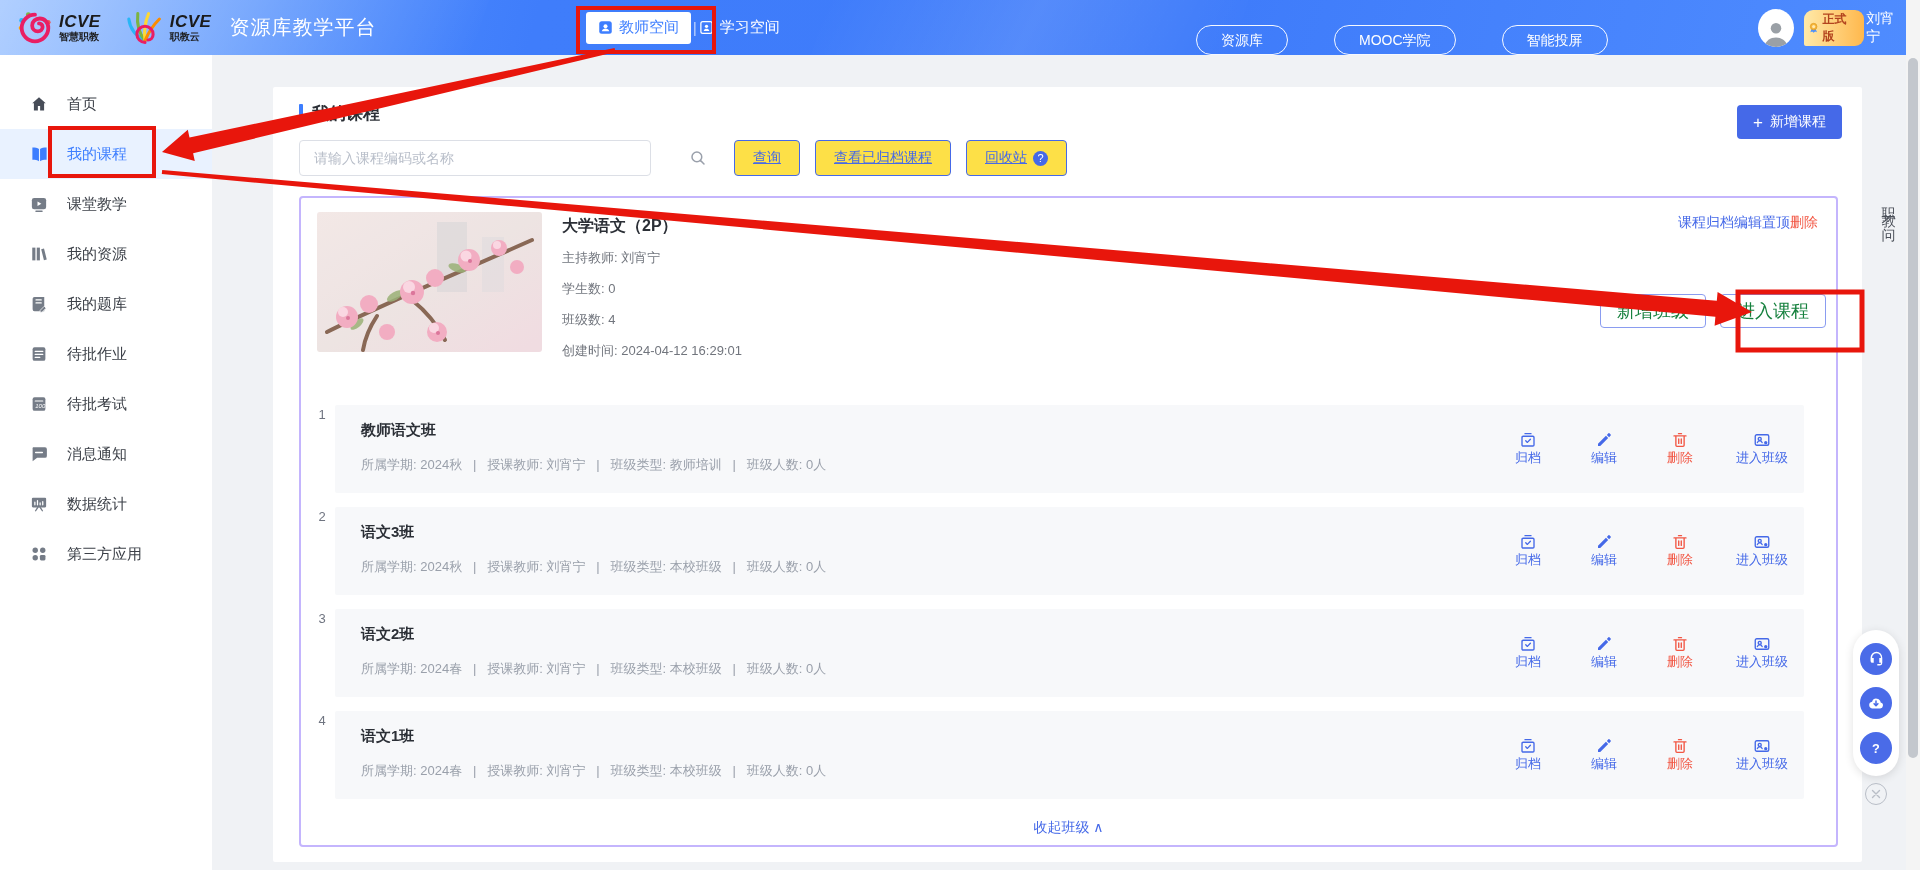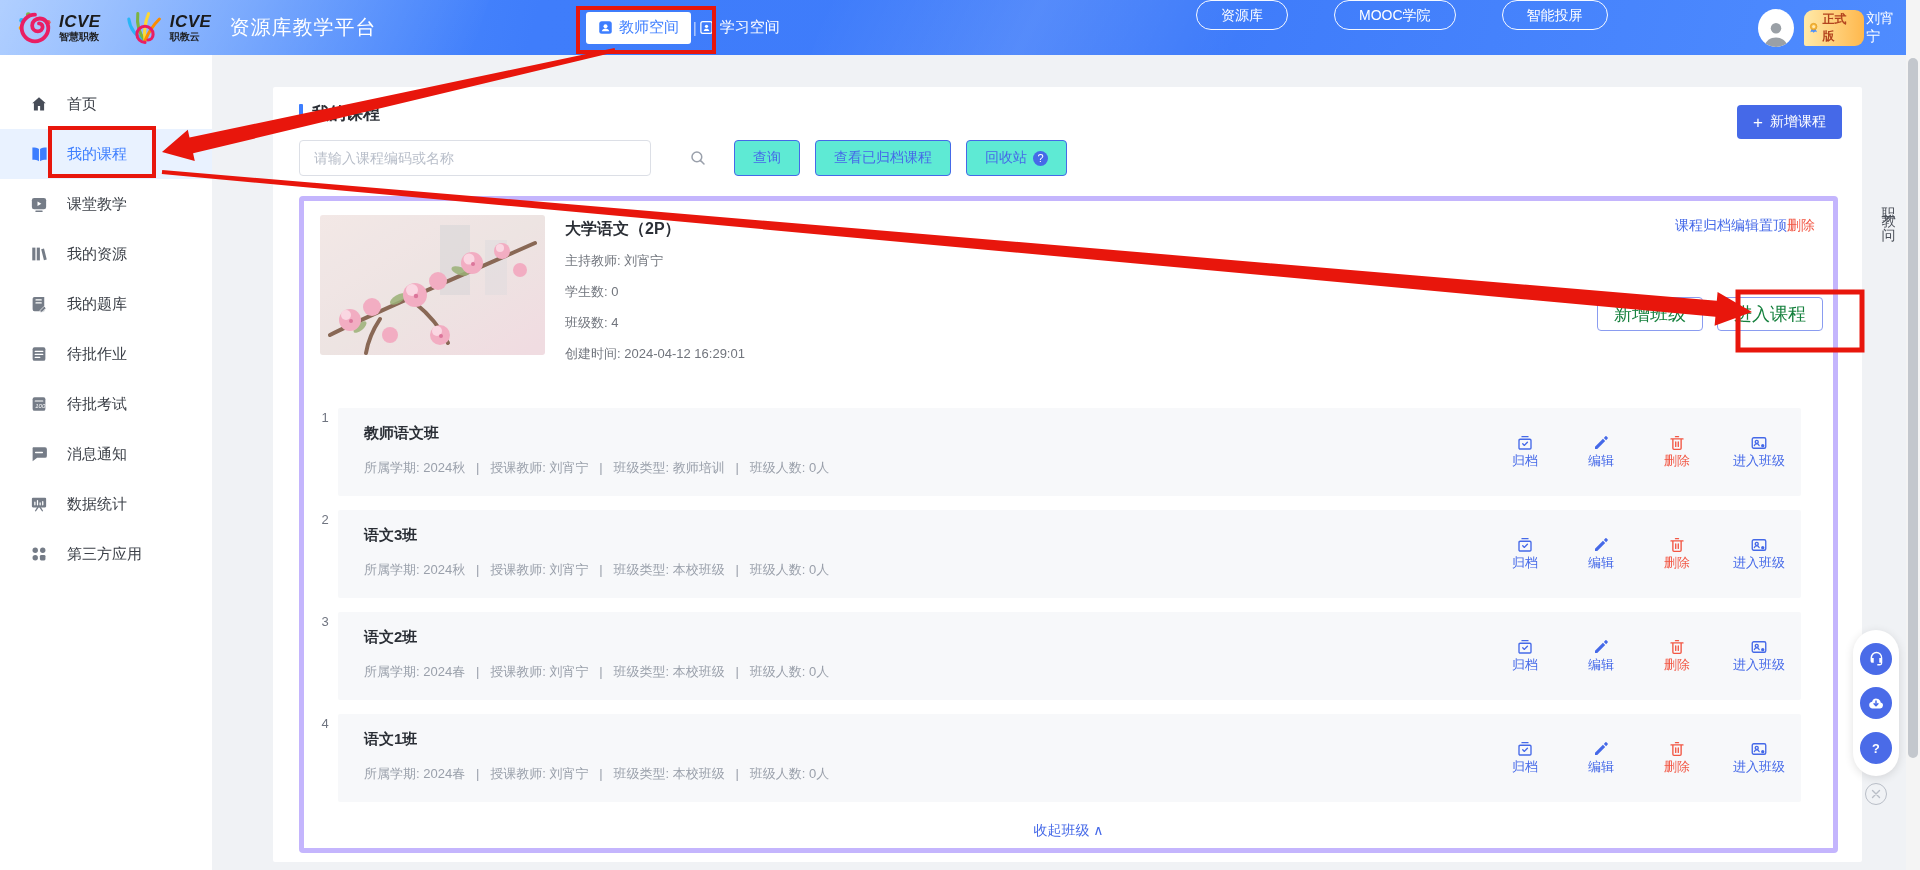--- a/index.html
+++ b/index.html
@@ -20,21 +20,21 @@
   .logo { display:flex; align-items:center; gap:5px; }
   .logo-text { line-height:1; color:#1b1b1b; }
   .logo-text .brand { font-weight:bold; font-size:17px; letter-spacing:.5px; font-style:italic; }
   .logo-text .sub { font-size:10px; font-weight:bold; margin-top:2px; }
   .platform-title { color:#fff; font-size:20px; margin-left:8px; letter-spacing:1px; }
   .header-nav { position:absolute; left:586px; top:0; height:55px; display:flex; align-items:center; gap:2px; z-index:3; }
   .teacher-space { display:flex; align-items:center; gap:6px; background:#fff; color:#3d7eff;
     height:32px; padding:0 12px; border-radius:3px; font-size:15px; cursor:pointer; }
   .nav-divider { color:rgba(255,255,255,.7); font-size:14px; }
   .learning-space { display:flex; align-items:center; gap:6px; color:#fff; font-size:15px; cursor:pointer; }
-  .header-pills { position:absolute; left:1196px; top:0; height:55px; display:flex; align-items:flex-start; gap:46px; z-index:3; }
+  .header-pills { position:absolute; left:1196px; top:0; height:55px; display:flex; align-items:flex-end; gap:46px; z-index:3; }
   .pill { height:30px; line-height:28px; padding:0 24px; border:1px solid rgba(255,255,255,.95);
     border-radius:15px; color:#fff; font-size:14px; cursor:pointer; white-space:nowrap; }
   .header-user { position:absolute; left:1758px; top:0; height:55px; display:flex; align-items:center; gap:10px; z-index:3; }
   .avatar { width:38px; height:38px; border-radius:50%; background:#fff; display:flex; align-items:flex-end; justify-content:center; overflow:hidden; }
   .user-col { display:flex; flex-direction:row; align-items:flex-start; gap:2px; }
   .user-badge { display:flex; align-items:center; gap:3px; background:linear-gradient(90deg,#ffe9a8,#ffb84d);
     border-radius:9px 9px 9px 2px; padding:1px 8px 1px 4px; font-size:12px; font-weight:bold; color:#b3441e; }
   .user-name { color:#fff; font-size:14px; display:flex; align-items:center; gap:4px; cursor:pointer; }
 
   
@@ -49,30 +49,30 @@
   .panel { position:absolute; left:273px; top:87px; width:1589px; height:775px; background:#fff; border-radius:2px; padding:14px 24px 0 26px; z-index:1; }
   .panel-title-row { display:flex; align-items:center; gap:9px; height:24px; }
   .title-bar { width:4px; height:18px; background:#3d7eff; border-radius:1px; }
   .panel-title { font-size:17px; font-weight:bold; color:#2b2f36; }
   .toolbar { display:flex; align-items:center; gap:15px; margin-top:15px; }
   .search-box { position:relative; width:420px; }
   .search-input { width:352px; height:36px; border:1px solid #dcdfe6; border-radius:4px; padding:0 36px 0 14px;
     font-size:14px; color:#333; outline:none; font-family:inherit; }
   .search-input::placeholder { color:#b8bec9; }
   .search-icon-wrap { position:absolute; right:12px; top:9px; width:18px; height:18px; color:#9aa0ab; }
-  .btn-outline { height:36px; padding:0 18px; border:1px solid #4569e8; border-radius:4px; background:#5eead4;
-    color:#4569e8; font-size:14px; cursor:pointer; display:flex; align-items:center; gap:6px; white-space:nowrap; }
+  .btn-outline { height:36px; padding:0 18px; border:1px solid #4569e8; border-radius:4px; background:#fde047;
+    color:#4569e8; font-size:14px; cursor:pointer; display:flex; align-items:center; gap:6px; white-space:nowrap;text-decoration:underline; }
   .help-dot { width:15px; height:15px; border-radius:50%; background:#4569e8; color:#fff; font-size:11px;
     display:inline-flex; align-items:center; justify-content:center; }
   .add-course-btn { position:absolute; right:20px; top:18px; height:34px; padding:0 16px; background:#4569e8;
     color:#fff; border:none; border-radius:4px; font-size:14px; cursor:pointer; display:flex; align-items:center; gap:7px; }
   .plus-glyph { font-size:17px; line-height:1; }
 
   
-  .course-card { position:relative; margin-top:20px; border:5px solid #c4b5fd; border-radius:4px; padding-bottom:8px; min-height:648px; }
+  .course-card { position:relative; margin-top:20px; border:2px solid #c4b5fd; border-radius:4px; padding-bottom:8px; min-height:648px; }
   .course-top { position:relative; display:flex; padding:14px 20px 10px 16px; }
   .course-cover { width:225px; height:140px; border-radius:3px; overflow:hidden; flex:none; }
   .course-info { margin-left:20px; padding-top:4px; }
   .course-name { font-size:16px; font-weight:bold; color:#2b2f36; margin-bottom:12px; }
   .course-line { font-size:13px; color:#71757d; margin-bottom:13px; }
   .course-links { position:absolute; right:18px; top:16px; display:flex; font-size:14px; }
   .course-links .lnk { color:#4569e8; cursor:pointer; }
   .course-links .lnk.danger { color:#f25643; }
   .course-btns { position:absolute; right:10px; top:96px; display:flex; gap:14px; }
   .btn-ghost { height:34px; padding:0 16px; border:1px solid #8a9cf0; border-radius:4px; background:#fff;

